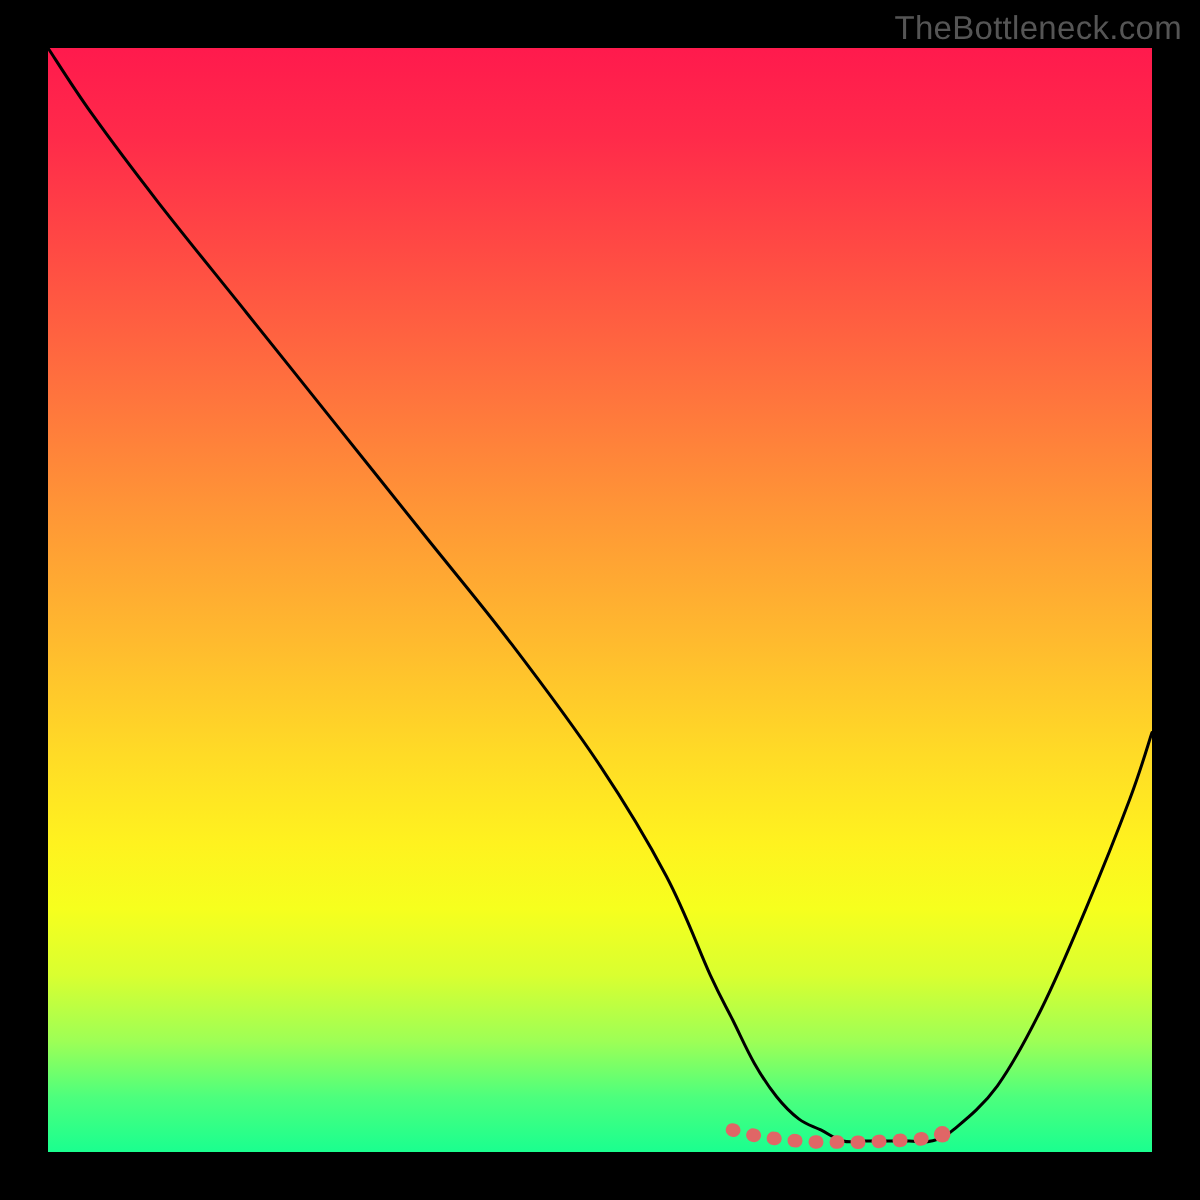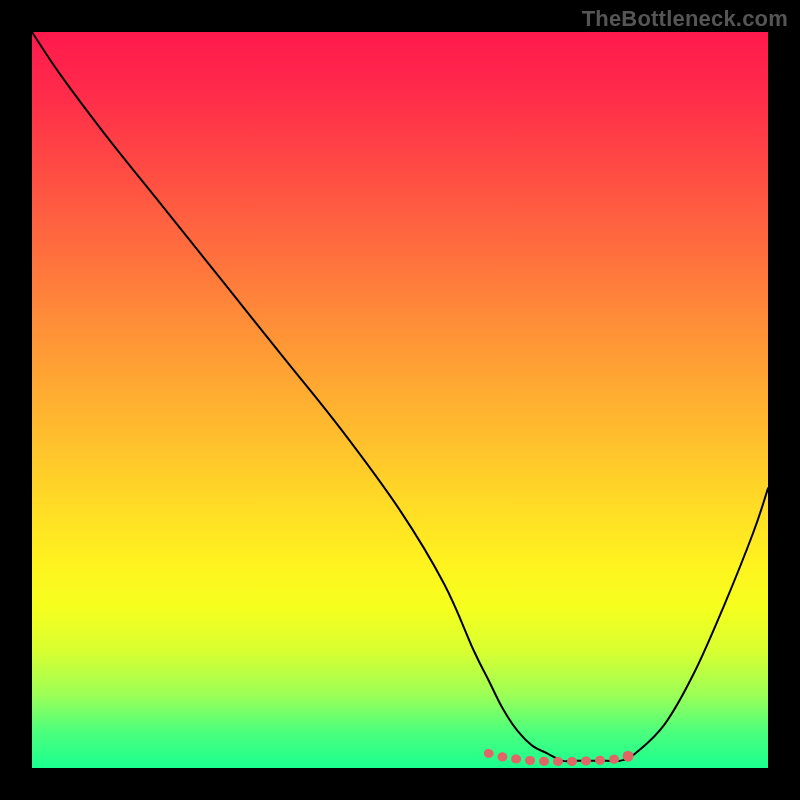--- a/index.html
+++ b/index.html
@@ -41,21 +41,21 @@
       #4dff7d 95%,
       #1aff8f 100%
     );
   }
   .watermark {
     position: absolute;
     top: 6px;
     right: 12px;
     color: #555;
     font-size: 22px;
-    font-weight: 700;
+    font-weight: 400;
     letter-spacing: 0.2px;
     user-select: none;
   }
   svg.curve {
     position: absolute;
     left: 0;
     top: 0;
     width: 736px;
     height: 736px;
     overflow: visible;

